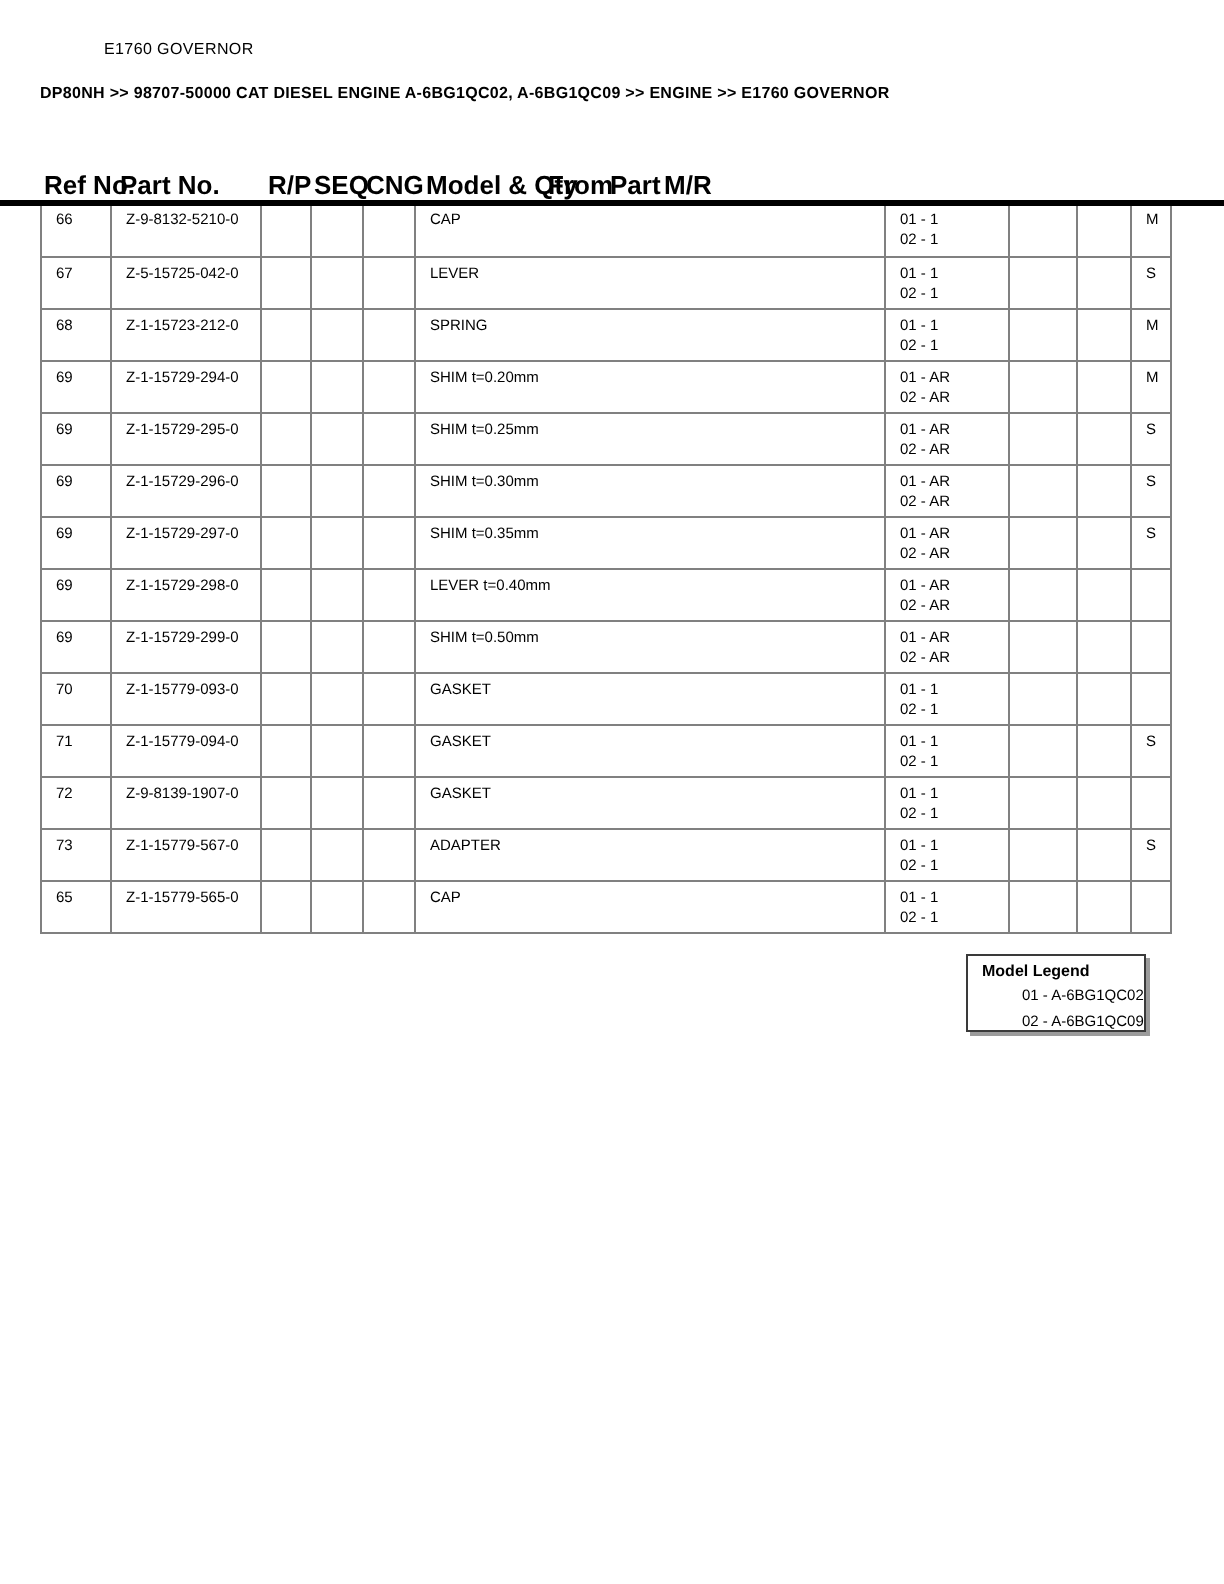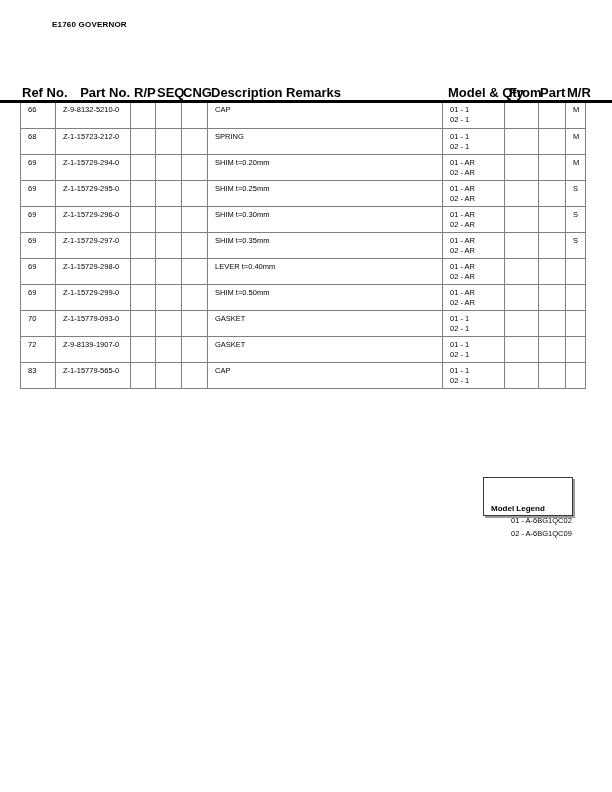--- a/index.html
+++ b/index.html
@@ -8,39 +8,39 @@
     background: #ffffff;
     font-family: "Liberation Sans", sans-serif;
     color: #000;
     position: relative;
     overflow: hidden;
   }
   .page { position: absolute; left: 0; top: 0; width: 612px; height: 792px; }
 
   .title {
     position: absolute; left: 20px; top: 20px;
-    font-size: 8px; font-weight: bold; letter-spacing: 0.2px;
+    font-size: 8px; font-weight: normal; letter-spacing: 0.2px;
     white-space: nowrap;
     padding-left: 32px;
   }
   .breadcrumb {
     position: absolute; left: 20px; top: 42px;
     font-size: 8px; font-weight: bold; letter-spacing: 0.15px;
     white-space: nowrap;
   }
 
   
   .colheads {
     position: absolute; left: 20px; top: 88px; width: 565px;
     display: flex; font-size: 13px; font-weight: bold; line-height: 9px;
     white-space: nowrap;
   }
   .ch { box-sizing: border-box; flex: 0 0 auto; overflow: visible; }
   .c0 { width: 35px;  padding-left: 2px; }
-  .c1 { width: 75px;  padding-left: 5px; text-align: right; }
+  .c1 { width: 75px;  padding-left: 5px; }
   .c2 { width: 25px;  padding-left: 4px; }
   .c3 { width: 26px;  padding-left: 2px; }
   .c4 { width: 26px;  padding-left: 2px; }
   .c5 { width: 235px; padding-left: 4px; }
   .c6 { width: 62px;  padding-left: 6px; }
   .c7 { width: 34px;  padding-left: 5px; }
   .c8 { width: 27px;  padding-left: 2px; }
   .c9 { width: 20px;  padding-left: 2px; }
 
   .thick-line {
@@ -68,38 +68,38 @@
 
   .legend {
     position: absolute; left: 483px; top: 477px;
     width: 90px; height: 39px;
     box-sizing: border-box;
     background: #ffffff;
     border: 1px solid #3a3a3a;
     box-shadow: 2px 2px 0 #9b9b9b;
     padding: 3px 0 0 7px;
   }
-  .legend-title { font-size: 8px; font-weight: bold; line-height: 9px; margin-bottom: 2px; margin-top: 23px; }
+  .legend-title { font-size: 8px; font-weight: bold; line-height: 9px; margin-bottom: 2px; }
   .legend-item { font-size: 7.5px; line-height: 12.5px; white-space: nowrap; margin-left: 20px; }
 </style>
 </head>
 <body>
 
 <div class="page">
 
   <div class="title">E1760 GOVERNOR</div>
 
+  <div class="breadcrumb">DP80NH &gt;&gt; 98707-50000 CAT DIESEL ENGINE A-6BG1QC02, A-6BG1QC09 &gt;&gt; ENGINE &gt;&gt; E1760 GOVERNOR</div>
 
   <div class="colheads">
     <span class="ch c0">Ref No.</span>
     <span class="ch c1">Part No.</span>
     <span class="ch c2">R/P</span>
     <span class="ch c3">SEQ</span>
     <span class="ch c4">CNG</span>
-    <span class="ch c5">Description Remarks</span>
     <span class="ch c6">Model &amp; Qty</span>
     <span class="ch c7">From</span>
     <span class="ch c8">Part</span>
     <span class="ch c9">M/R</span>
   </div>
 
   <div class="thick-line"></div>
 
   <table class="body-table">
     <colgroup>
@@ -124,20 +124,35 @@
           <td>CAP</td>
           <td>
             <div>01 - 1</div>
             <div>02 - 1</div>
           </td>
           <td></td>
           <td></td>
           <td>M</td>
         </tr>
         <tr>
+          <td>67</td>
+          <td>Z-5-15725-042-0</td>
+          <td></td>
+          <td></td>
+          <td></td>
+          <td>LEVER</td>
+          <td>
+            <div>01 - 1</div>
+            <div>02 - 1</div>
+          </td>
+          <td></td>
+          <td></td>
+          <td>S</td>
+        </tr>
+        <tr>
           <td>68</td>
           <td>Z-1-15723-212-0</td>
           <td></td>
           <td></td>
           <td></td>
           <td>SPRING</td>
           <td>
             <div>01 - 1</div>
             <div>02 - 1</div>
           </td>
@@ -244,36 +259,66 @@
           <td>GASKET</td>
           <td>
             <div>01 - 1</div>
             <div>02 - 1</div>
           </td>
           <td></td>
           <td></td>
           <td></td>
         </tr>
         <tr>
+          <td>71</td>
+          <td>Z-1-15779-094-0</td>
+          <td></td>
+          <td></td>
+          <td></td>
+          <td>GASKET</td>
+          <td>
+            <div>01 - 1</div>
+            <div>02 - 1</div>
+          </td>
+          <td></td>
+          <td></td>
+          <td>S</td>
+        </tr>
+        <tr>
           <td>72</td>
           <td>Z-9-8139-1907-0</td>
           <td></td>
           <td></td>
           <td></td>
           <td>GASKET</td>
           <td>
             <div>01 - 1</div>
             <div>02 - 1</div>
           </td>
           <td></td>
           <td></td>
           <td></td>
         </tr>
         <tr>
-          <td>83</td>
+          <td>73</td>
+          <td>Z-1-15779-567-0</td>
+          <td></td>
+          <td></td>
+          <td></td>
+          <td>ADAPTER</td>
+          <td>
+            <div>01 - 1</div>
+            <div>02 - 1</div>
+          </td>
+          <td></td>
+          <td></td>
+          <td>S</td>
+        </tr>
+        <tr>
+          <td>65</td>
           <td>Z-1-15779-565-0</td>
           <td></td>
           <td></td>
           <td></td>
           <td>CAP</td>
           <td>
             <div>01 - 1</div>
             <div>02 - 1</div>
           </td>
           <td></td>

